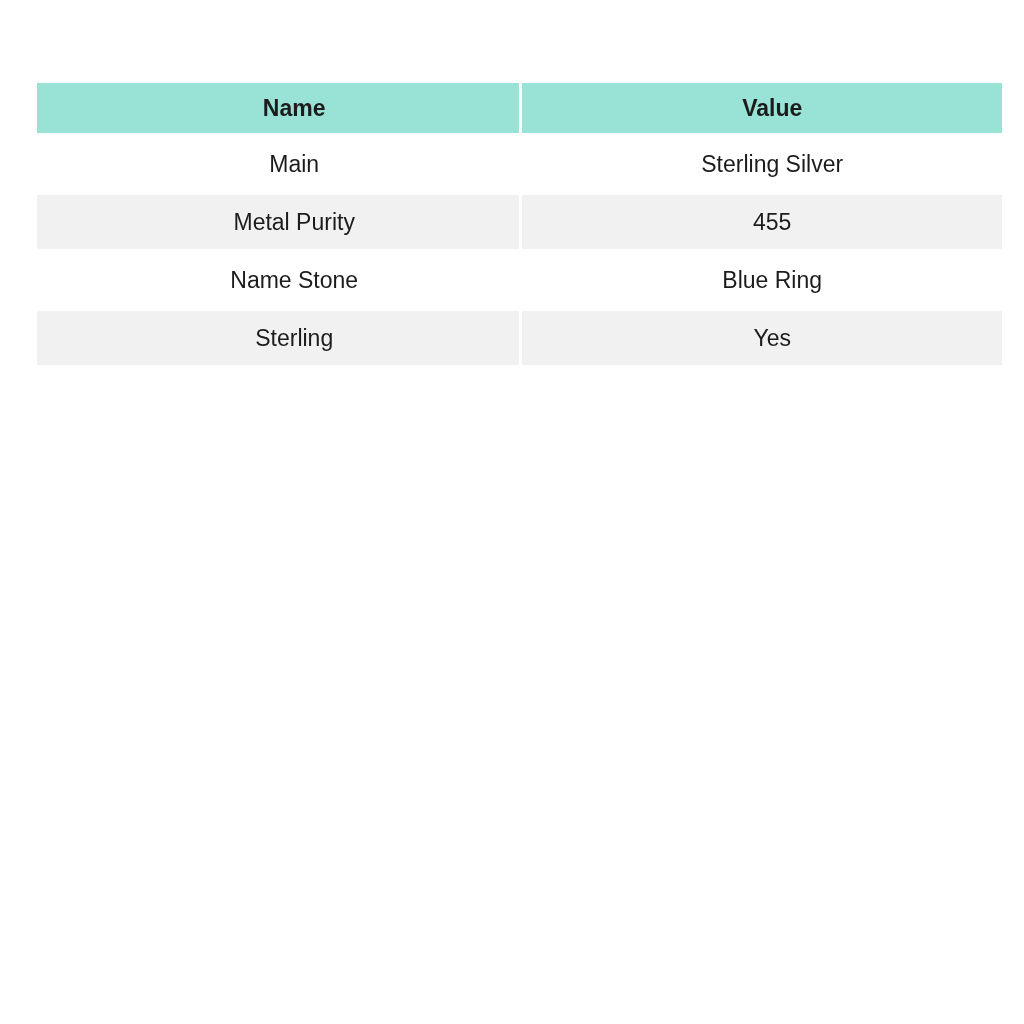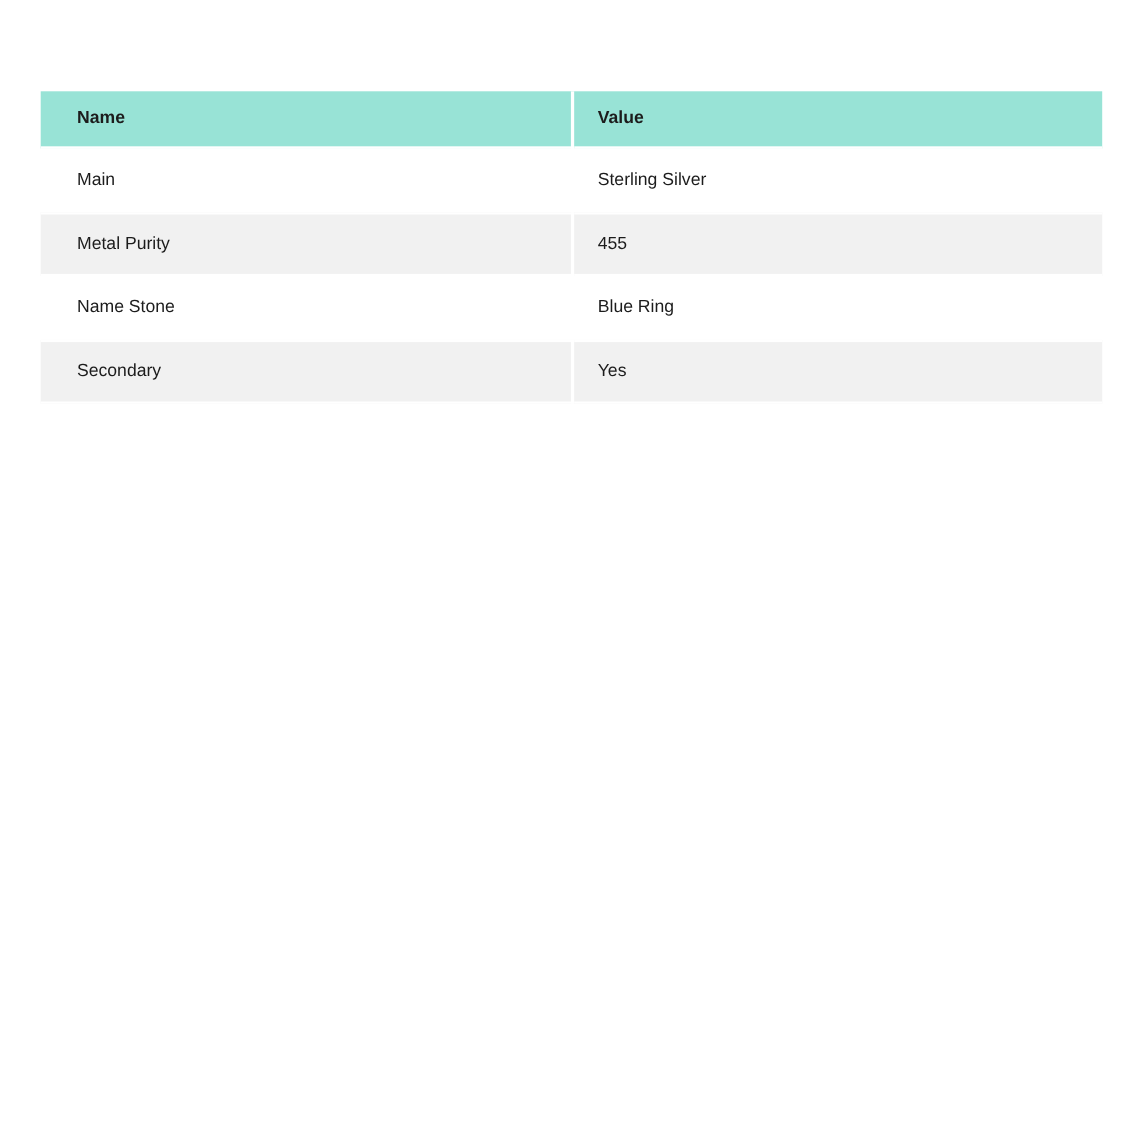--- a/index.html
+++ b/index.html
@@ -23,22 +23,22 @@
     top: 83px;
     width: 965px;
     border-collapse: separate;
     border-spacing: 0;
     table-layout: fixed;
   }
   table.attr-table th,
   table.attr-table td {
     box-sizing: border-box;
     vertical-align: middle;
-    text-align: left;
-    font-size: 16px;
+    text-align: center;
+    font-size: 23px;
     color: #1c1c1c;
     white-space: nowrap;
     overflow: hidden;
   }
   
   col.col-name  { width: 50.3%; }
   col.col-value { width: 49.7%; }
   
   table.attr-table th {
     height: 52px;
@@ -89,18 +89,18 @@
       </tr>
       <tr>
         <td>Metal Purity</td>
         <td>455</td>
       </tr>
       <tr>
         <td>Name Stone</td>
         <td>Blue Ring</td>
       </tr>
       <tr>
-        <td>Secondary</td>
+        <td>Sterling</td>
         <td>Yes</td>
       </tr>
     </tbody>
   </table>
 </div>
 
 </body></html>

